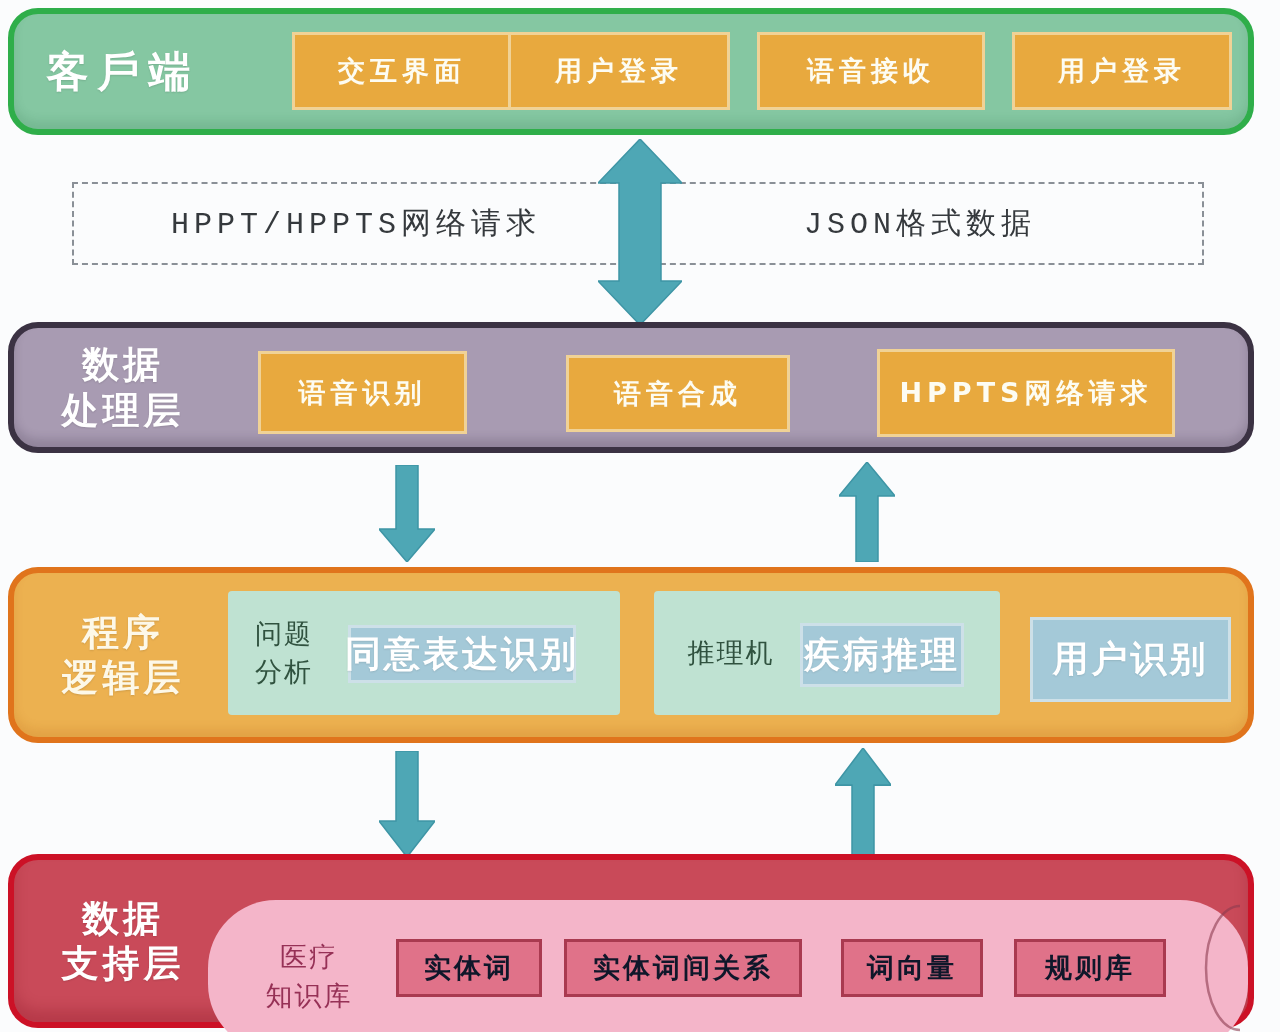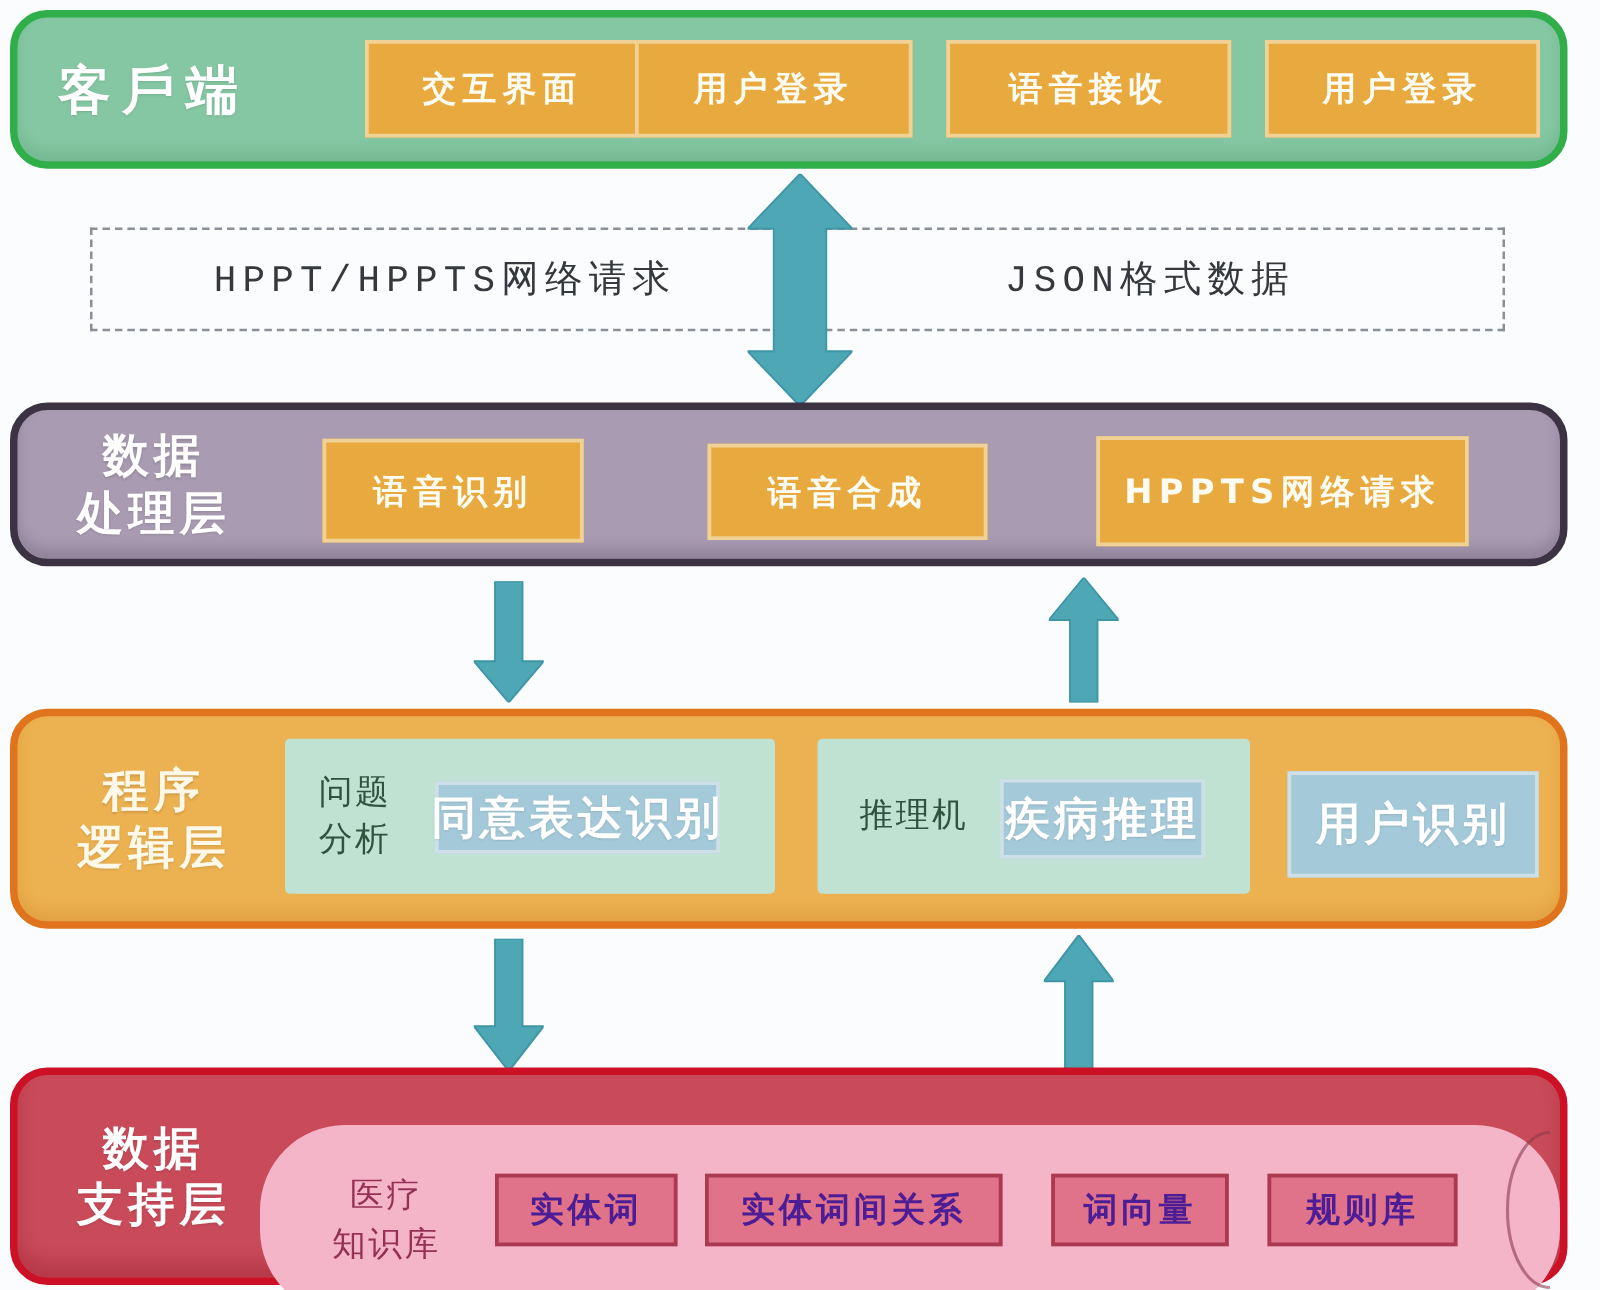--- a/index.html
+++ b/index.html
@@ -27,21 +27,21 @@
   .layer-label.single{font-size:42px;letter-spacing:9px;}
   .layer.amber .layer-label{color:#fdf8e8;}
 
   .chip{
     position:absolute;box-sizing:border-box;
     display:flex;align-items:center;justify-content:center;
     font-weight:bold;white-space:nowrap;
   }
   .chip.orange{background:var(--orange-chip-fill);border:3px solid var(--orange-chip-border);color:#fdfcf2;font-size:27px;letter-spacing:5px;}
   .chip.blue{background:var(--blue-chip-fill);border:3px solid var(--blue-chip-border);color:#ffffff;font-size:36px;letter-spacing:3px;text-shadow:0 1px 2px rgba(0,0,0,.10);}
-  .chip.rose{background:var(--rose-chip-fill);border:3px solid var(--rose-chip-border);color:#4c1d95;font-size:27px;letter-spacing:3px;}
+  .chip.rose{background:var(--rose-chip-fill);border:3px solid var(--rose-chip-border);color:#0f172a;font-size:27px;letter-spacing:3px;}
 
   .mint-box{position:absolute;background:var(--mint-fill);border-radius:4px;box-sizing:border-box;}
   .mint-label{
     position:absolute;top:0;height:100%;display:flex;flex-direction:column;justify-content:center;align-items:center;
     color:var(--mint-text);font-size:27px;line-height:1.4;letter-spacing:2px;font-weight:normal;white-space:nowrap;
   }
 
   .transport{
     position:absolute;left:72px;top:182px;width:1132px;height:83px;
     border:2px dashed var(--dashed-border);box-sizing:border-box;

